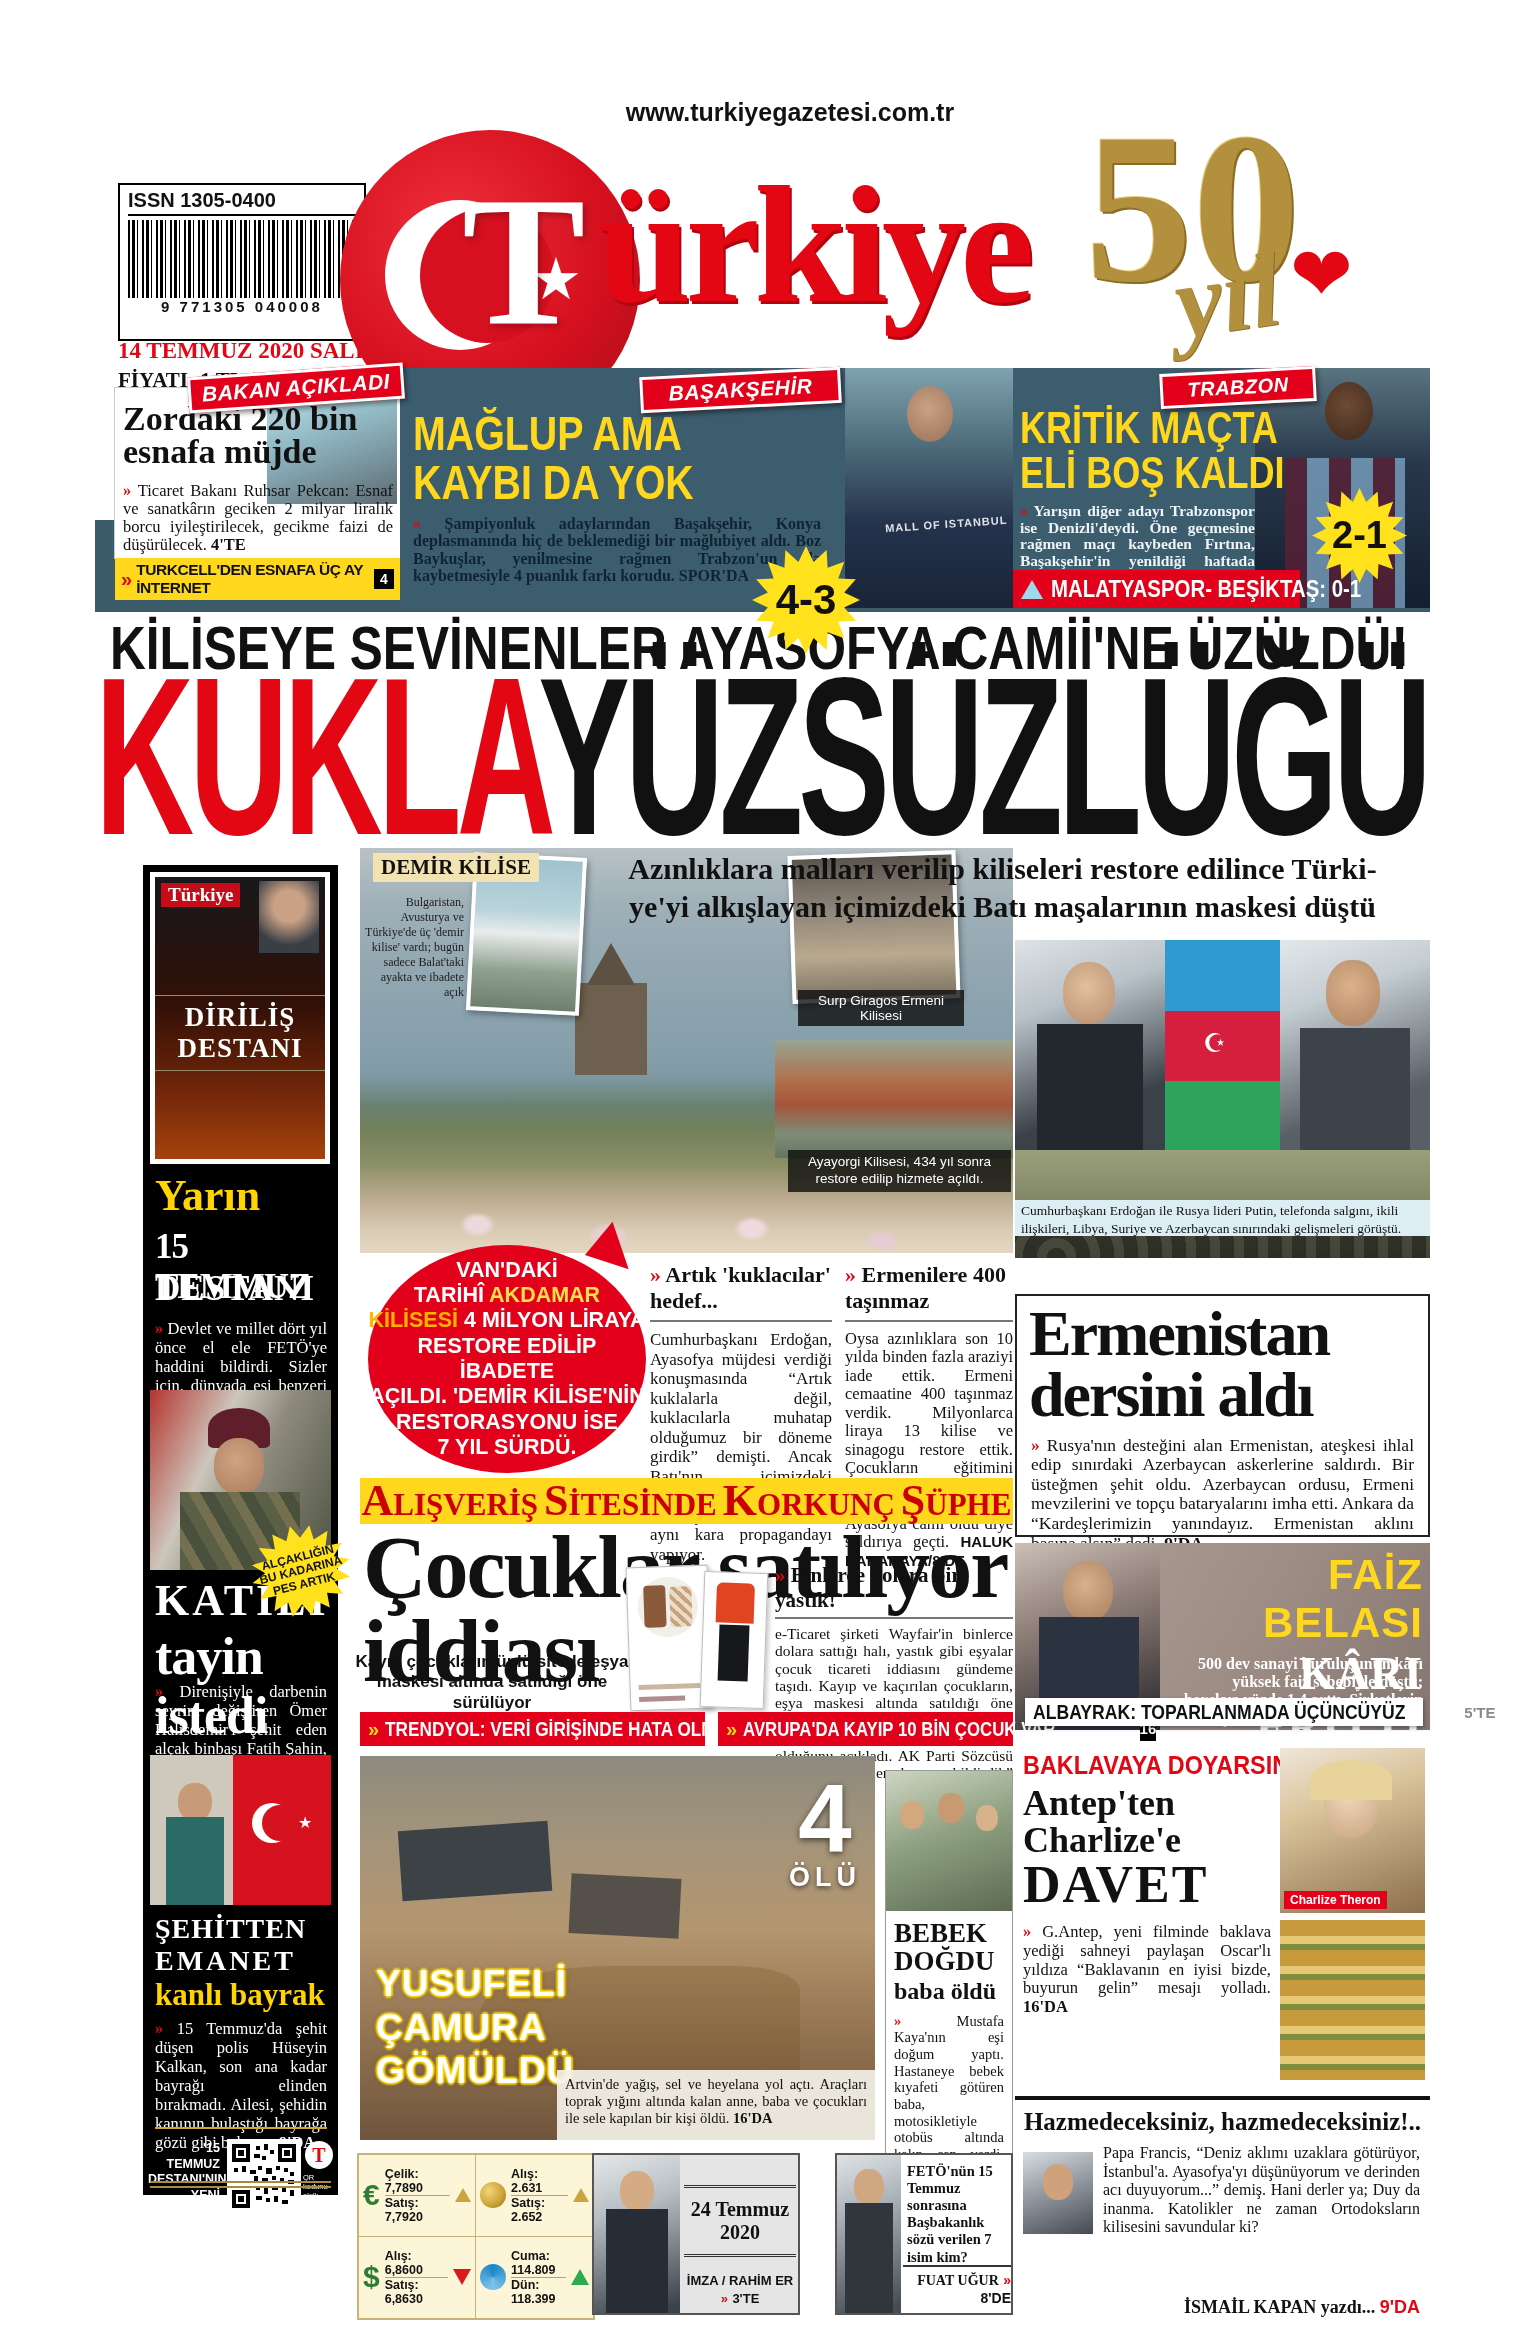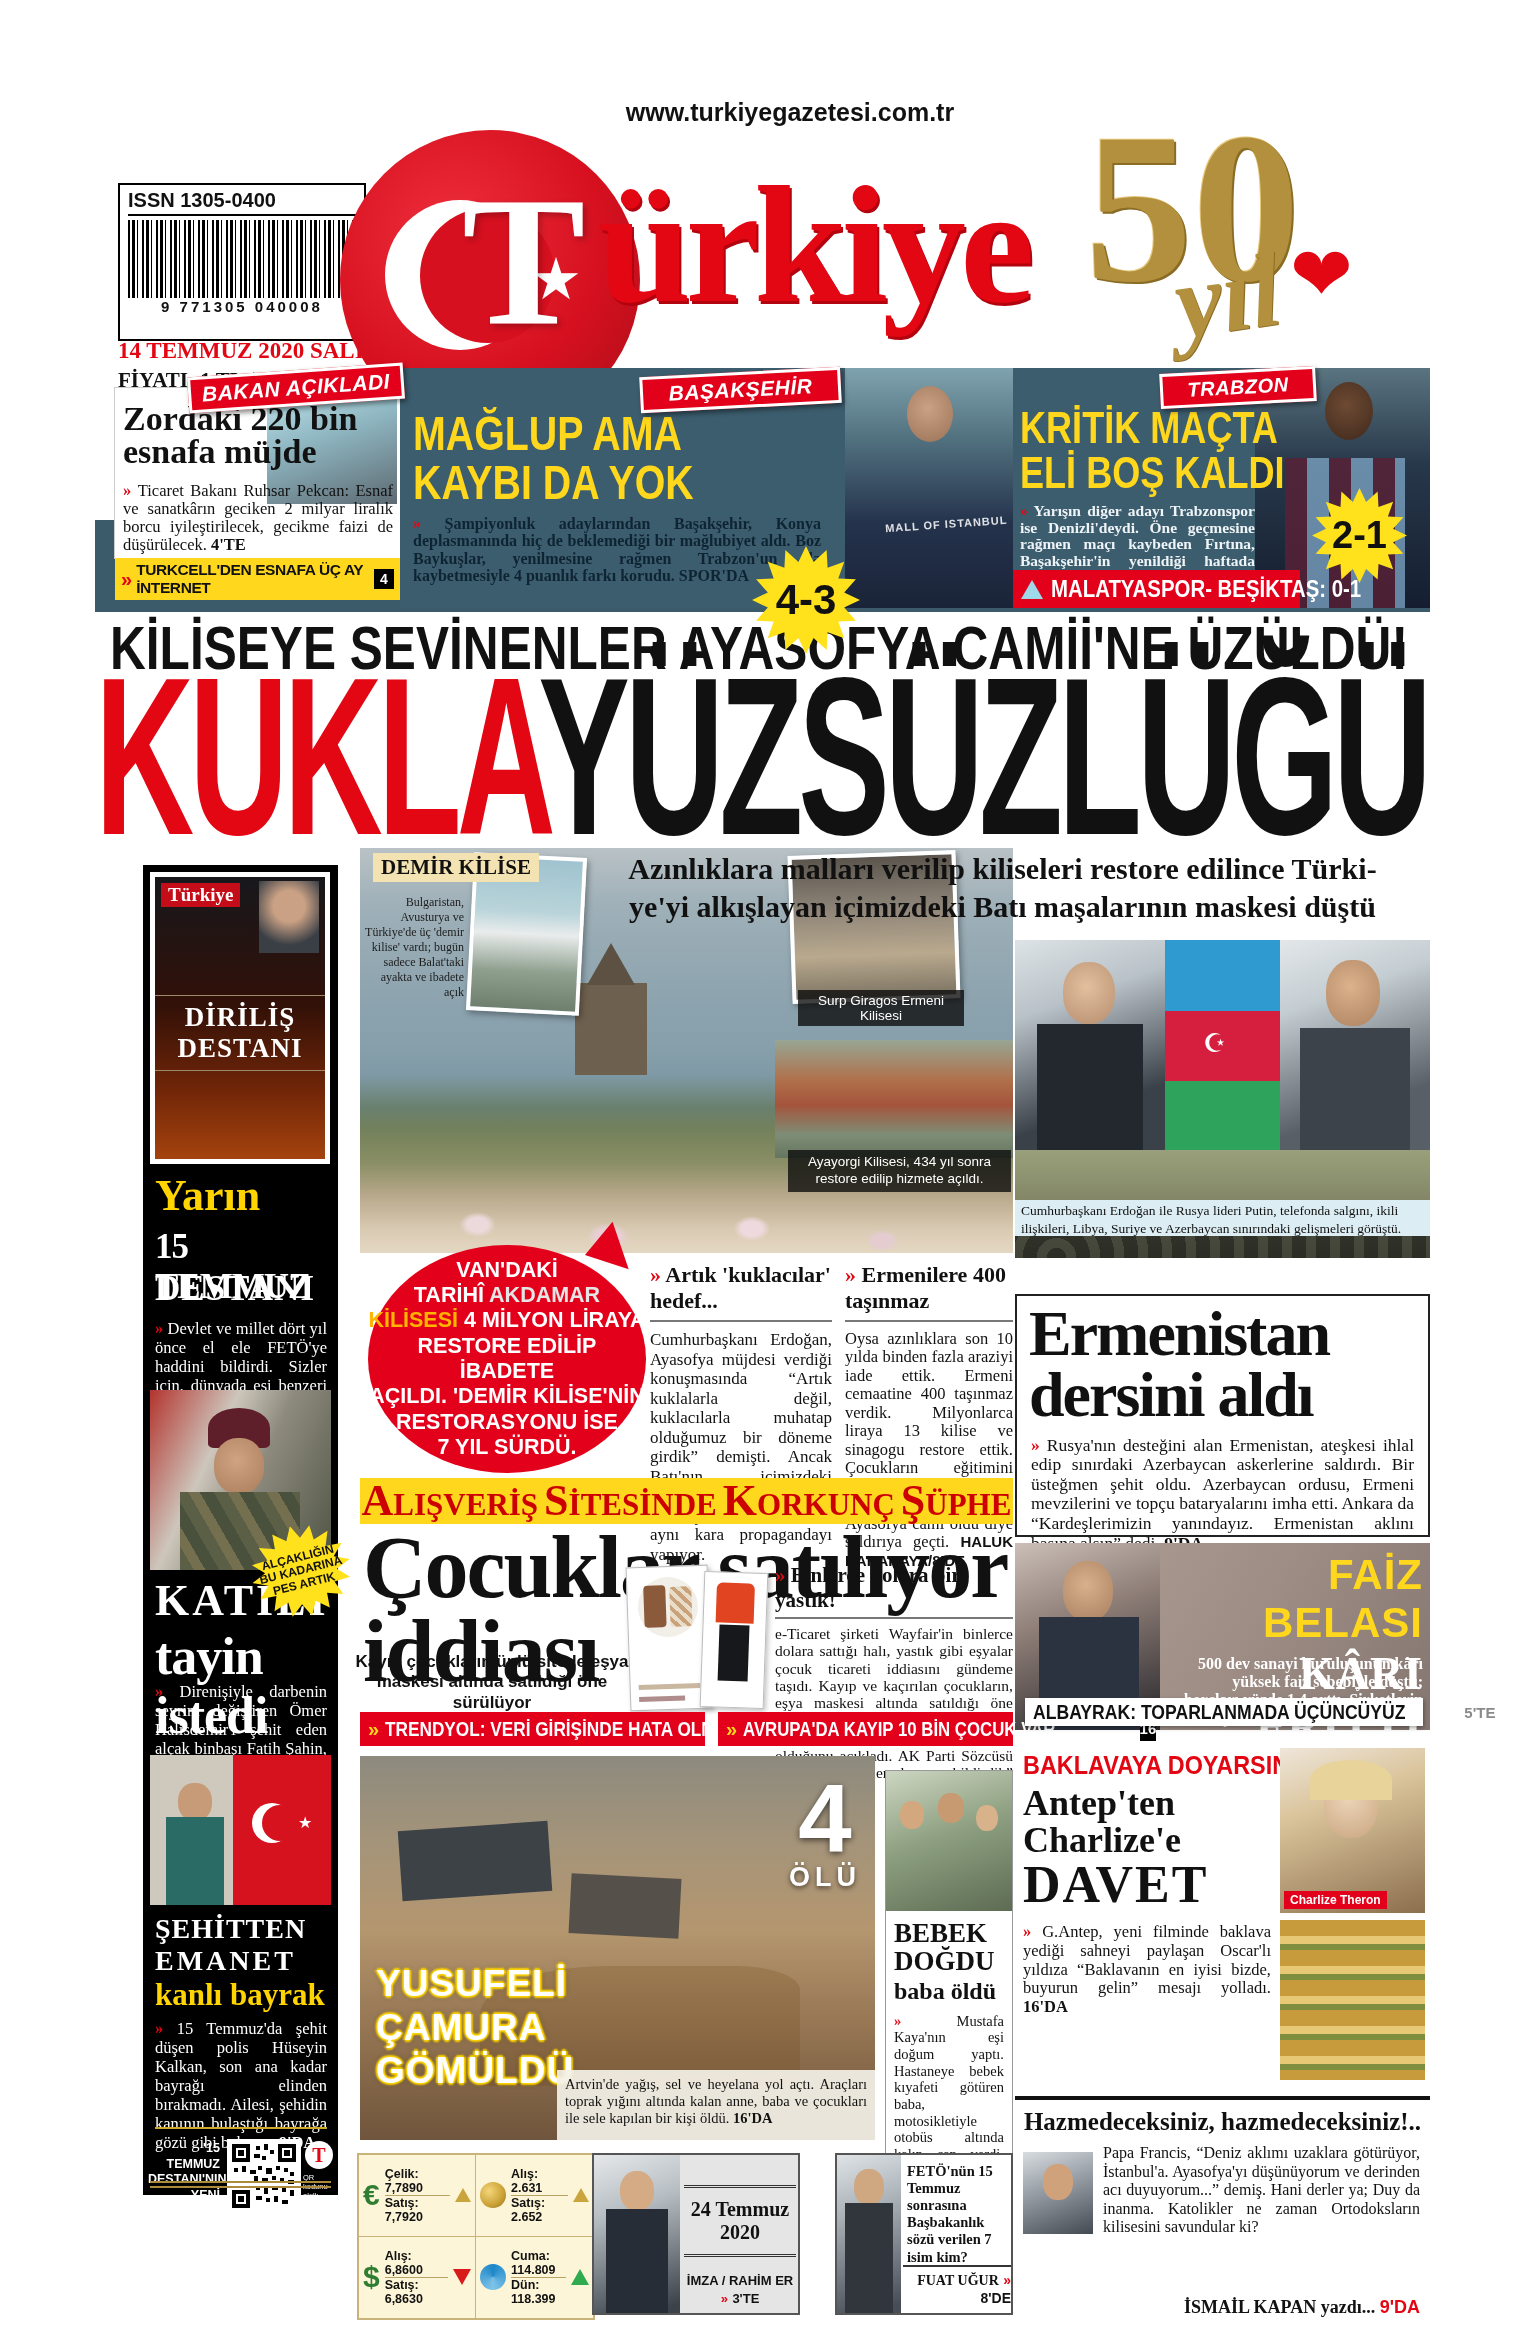--- a/index.html
+++ b/index.html
@@ -145,21 +145,21 @@
   <div class="abs chip" style="left:798px;top:990px;width:158px;font-size:13.5px;padding:3px 4px;z-index:3;">Surp Giragos Ermeni Kilisesi</div>
   <div class="abs" style="left:775px;top:1040px;width:238px;height:118px;background:linear-gradient(180deg,#97a693 0%,#b06f4a 35%,#a4543b 55%,#7e8d76 80%,#65755f 100%);"></div>
   <div class="abs chip" style="left:788px;top:1150px;width:215px;font-size:13.5px;line-height:1.25;padding:4px;z-index:3;">
     <span>Ayayorgi Kilisesi, 434 yıl sonra</span><br><span>restore edilip hizmete açıldı.</span>
   </div>
 
   <div class="abs" style="left:368px;top:1245px;width:278px;height:228px;border-radius:50%;background:#e3001b;z-index:5;display:flex;align-items:center;justify-content:center;">
     <div class="abs" style="right:10px;top:-22px;width:0;height:0;border-left:16px solid transparent;border-right:30px solid transparent;border-bottom:40px solid #e3001b;transform:rotate(18deg);"></div>
     <div class="c white b" style="font-size:21.5px;line-height:1.18;">
       <span>VAN'DAKİ</span><br>
-      <span>TARİHÎ </span><span style="color:#e5e5e5;">AKDAMAR</span><br>
+      <span>TARİHÎ </span><span style="color:#fde047;">AKDAMAR</span><br>
       <span style="color:#ffb400;">KİLİSESİ</span><span> 4 MİLYON LİRAYA</span><br>
       <span>RESTORE EDİLİP İBADETE</span><br>
       <span>AÇILDI. 'DEMİR KİLİSE'NİN</span><br>
       <span>RESTORASYONU İSE</span><br>
       <span>7 YIL SÜRDÜ.</span>
     </div>
   </div>
 
   <div class="abs" style="left:650px;top:1262px;width:182px;">
     <div class="serif b qq" style="font-size:22px;border-bottom:2px solid #777;padding-bottom:6px;">Artık 'kuklacılar' hedef...</div>

